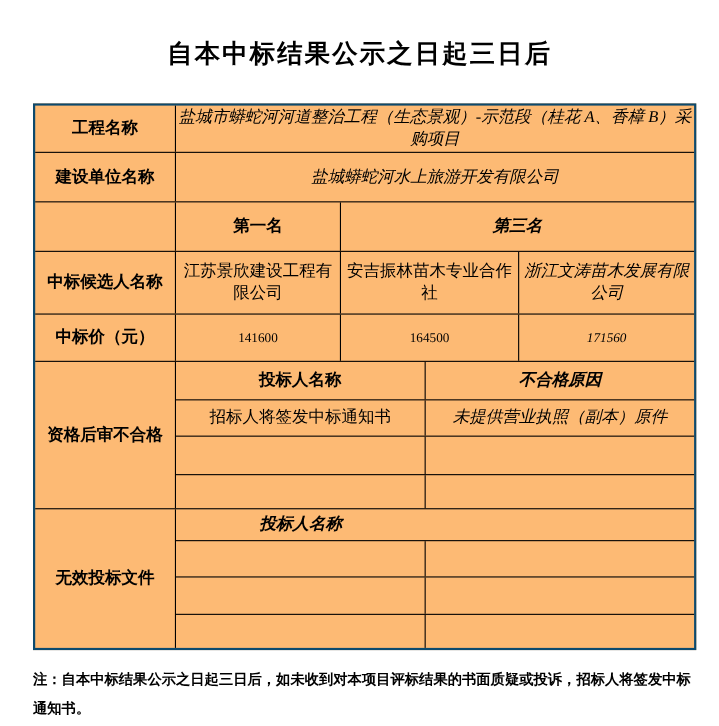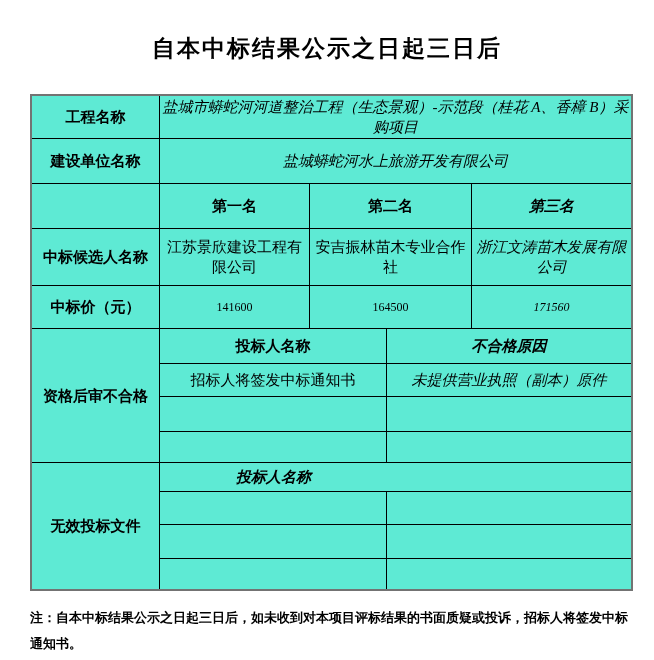--- a/index.html
+++ b/index.html
@@ -18,22 +18,22 @@
     font-size:23px;
     font-weight:bold;
     letter-spacing:2px;
     line-height:30px;
     font-family:"Liberation Sans","DejaVu Sans",sans-serif;
   }
   .tbl{
     box-sizing:border-box;
     margin:31px 0 0 30px;
     width:603px;
-    border:2px solid #737373;
-    background:#5eead4;
+    border:2px solid #0c4a6e;
+    background:#fdba74;
   }
   .row{
     display:flex;
     box-sizing:border-box;
     border-bottom:1px solid #000000;
   }
   .row:last-child{border-bottom:none;}
   .cell{
     box-sizing:border-box;
     border-right:1px solid #000000;
@@ -90,21 +90,20 @@
     </div>
 
     <div class="row" style="height:45px">
       <div class="cell label w-label">建设单位名称</div>
       <div class="cell w-merged">盐城蟒蛇河水上旅游开发有限公司</div>
     </div>
 
     <div class="row" style="height:45px">
       <div class="cell w-label"></div>
       <div class="cell head w-c1">第一名</div>
-      <div class="cell head w-c2">第二名</div>
       <div class="cell head w-c3">第三名</div>
     </div>
 
     <div class="row" style="height:57px">
       <div class="cell label w-label">中标候选人名称</div>
       <div class="cell w-c1">江苏景欣建设工程有限公司</div>
       <div class="cell w-c2">安吉振林苗木专业合作社</div>
       <div class="cell w-c3">浙江文涛苗木发展有限公司</div>
     </div>
 

